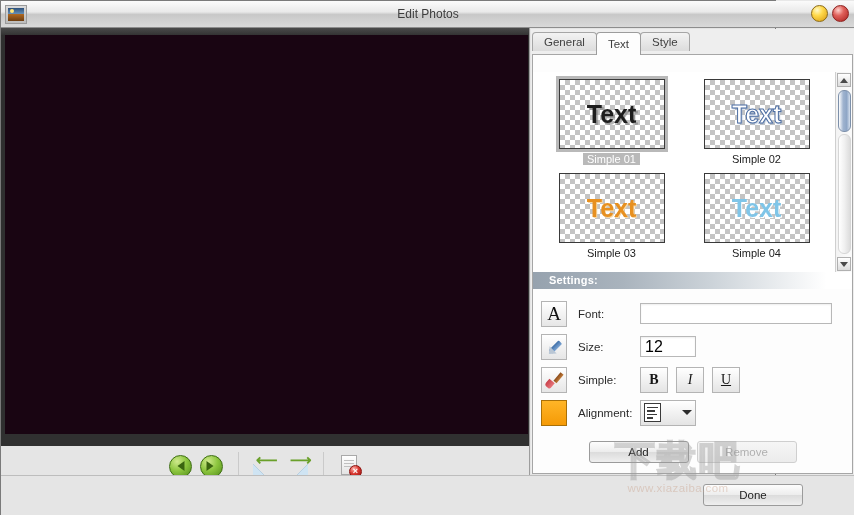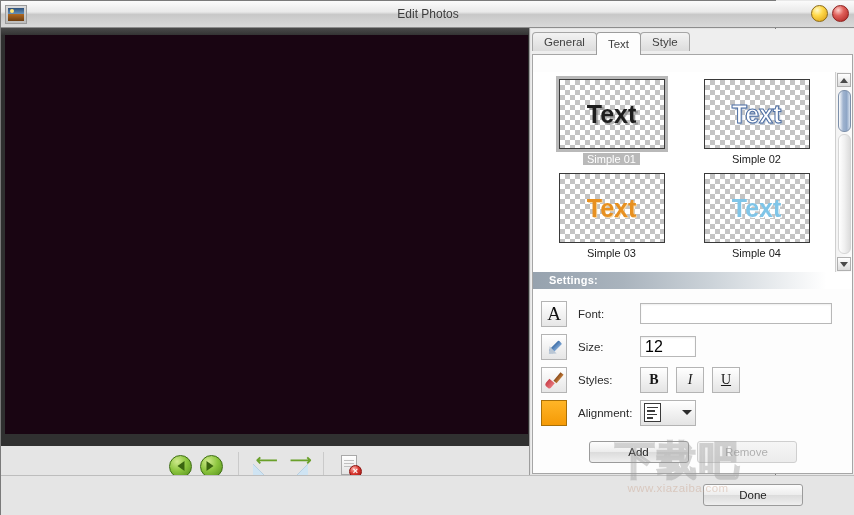--- a/index.html
+++ b/index.html
@@ -477,21 +477,21 @@
             </div>
           </div>
 
           <div class="srow">
             <div class="sicon">
               <div class="brush">
                   <span class="handle"></span>
                   <span class="tip"></span>
                 </div>
             </div>
-            <div class="slabel">Styles:</div>
+            <div class="slabel">Simple:</div>
             <div class="styl-btn b">B</div>
             <div class="styl-btn i">I</div>
             <div class="styl-btn u">U</div>
           </div>
 
           <div class="srow">
             <div class="sicon swatch"></div>
             <div class="slabel">Alignment:</div>
             <div class="aligncombo">
               <div class="alignglyph">

